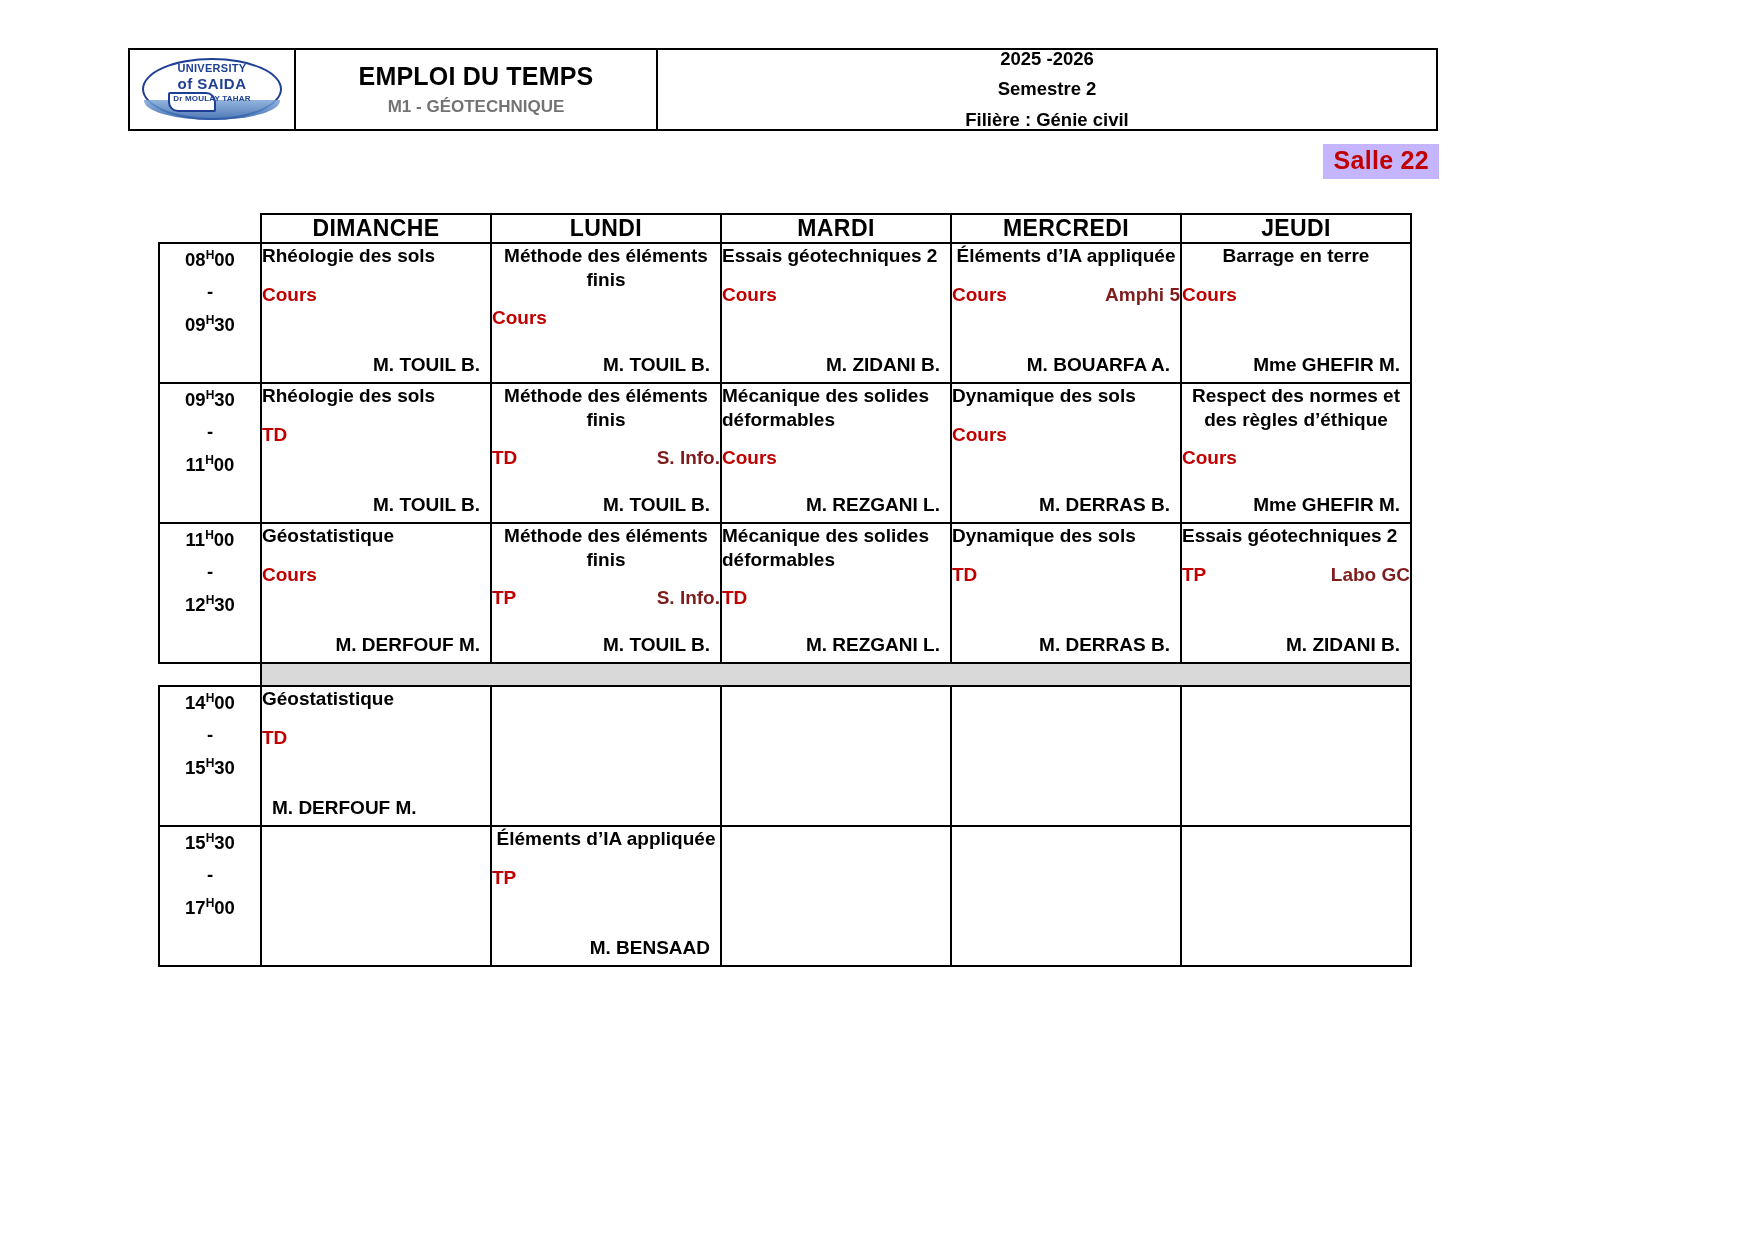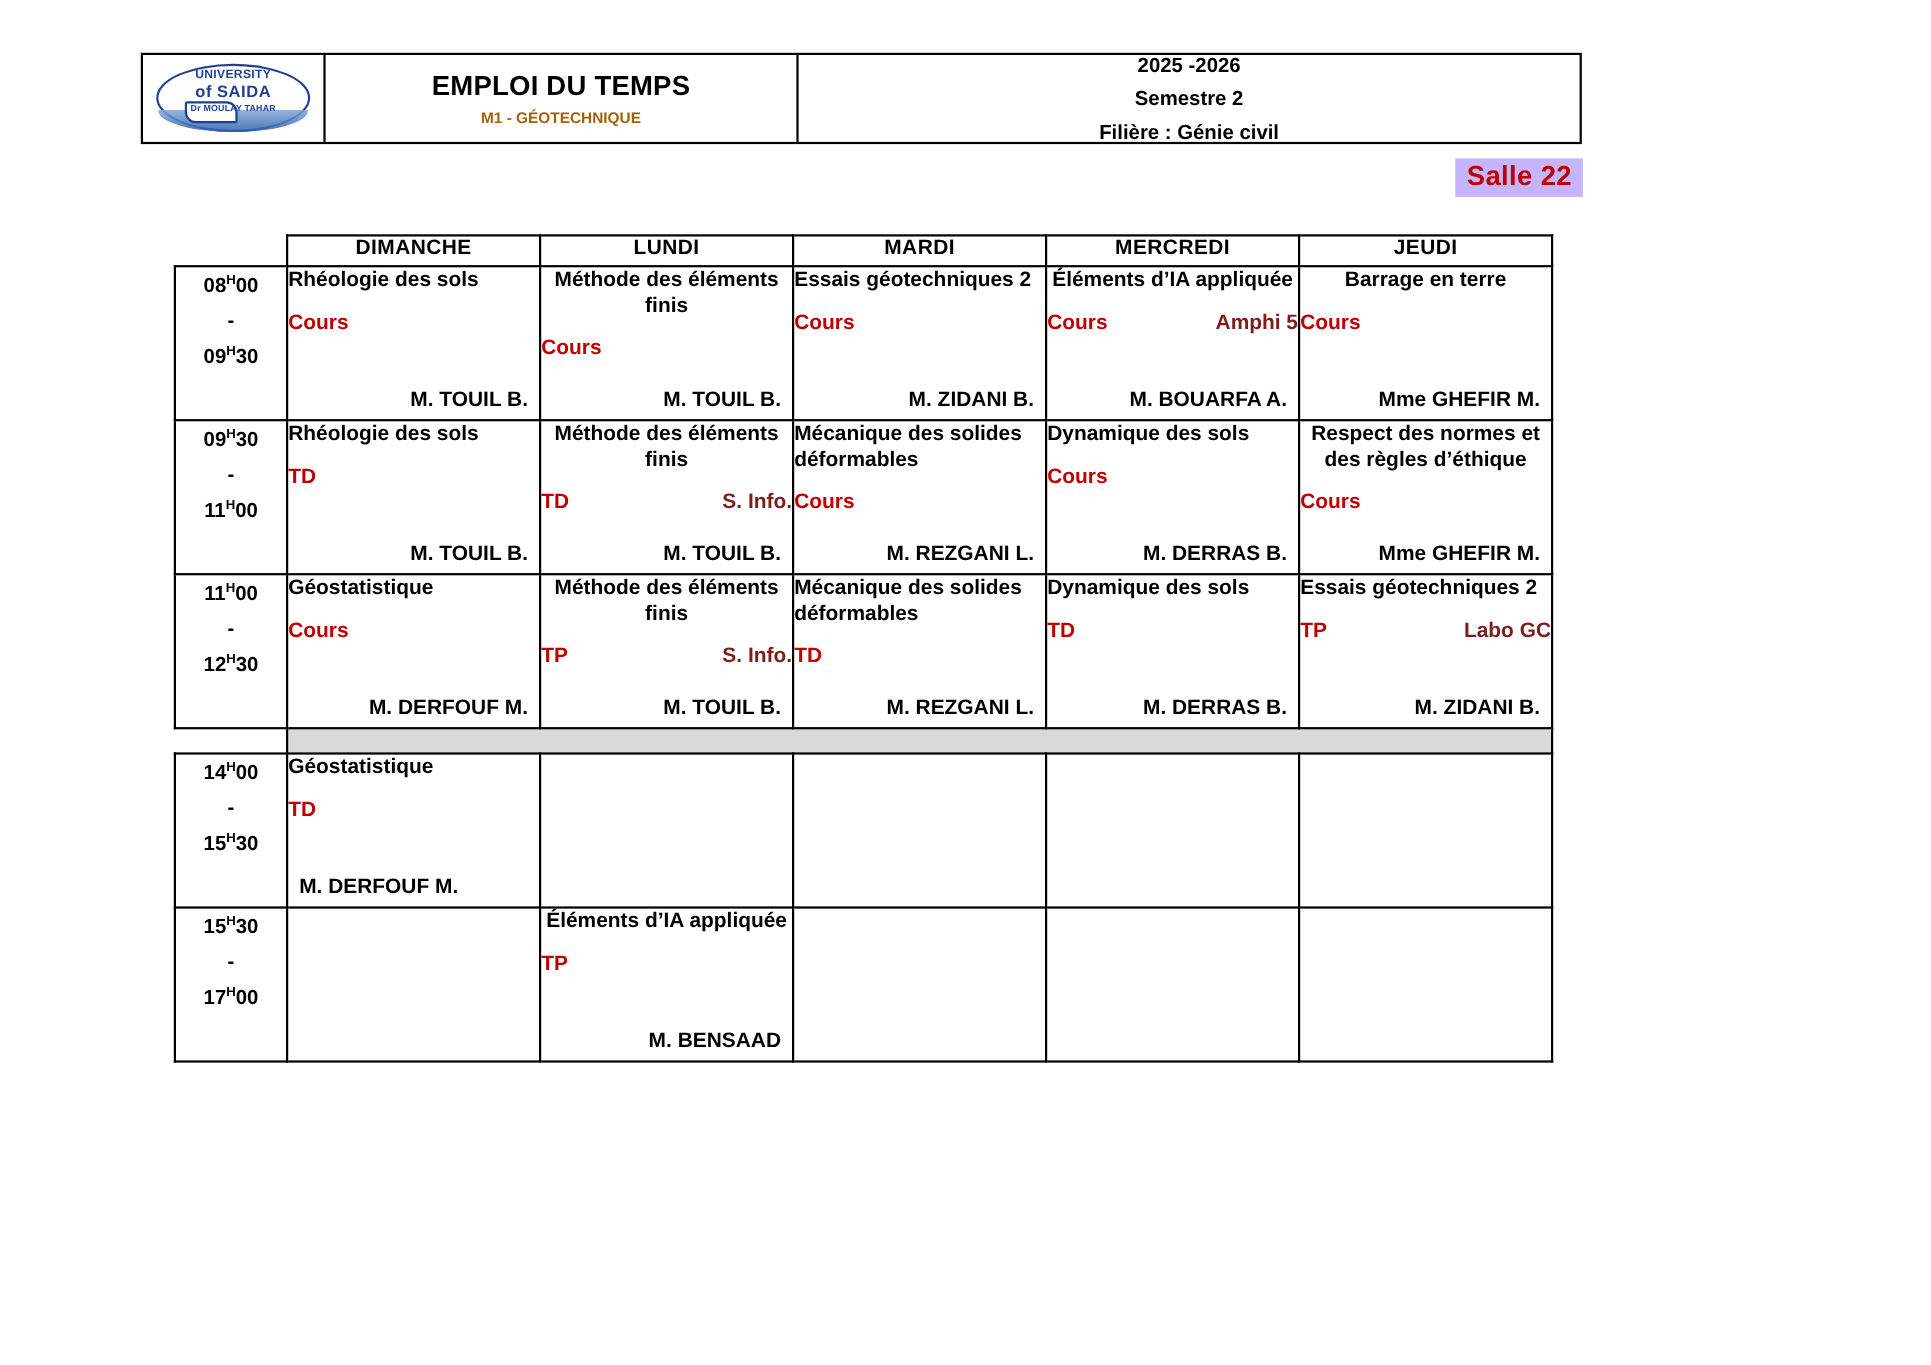--- a/index.html
+++ b/index.html
@@ -46,34 +46,34 @@
   .hc-faculty {
     width: 420px;
     border-right: 2px solid #000;
     font-size: 19.5px;
     font-weight: bold;
     line-height: 1.5;
     text-align: center;
     padding: 0 4px;
   }
   .hc-title {
-    width: 430px;
+    width: 362px;
     border-right: 2px solid #000;
     text-align: center;
   }
   .hc-title .t1 {
     font-size: 25px;
     font-weight: bold;
     letter-spacing: .2px;
     margin-bottom: 6px;
   }
   .hc-title .t2 {
-    font-size: 14px;
-    font-weight: bold;
-    color: #a16207;
+    font-size: 17px;
+    font-weight: bold;
+    color: #737373;
   }
   .hc-year {
     flex: 1;
     text-align: center;
     font-size: 18.5px;
     font-weight: bold;
     line-height: 1.65;
   }
 
   
@@ -162,21 +162,21 @@
     vertical-align: top;
     padding: 0;
   }
   col.c-time  { width: 102px; }
   col.c-day   { width: 230px; }
 
   thead th {
     height: 28px;
     text-align: center;
     vertical-align: middle;
-    font-size: 19px;
+    font-size: 23px;
     font-weight: bold;
     letter-spacing: .4px;
   }
   thead th.corner {
     border: none;
   }
 
   td.time {
     text-align: center;
     vertical-align: middle;

